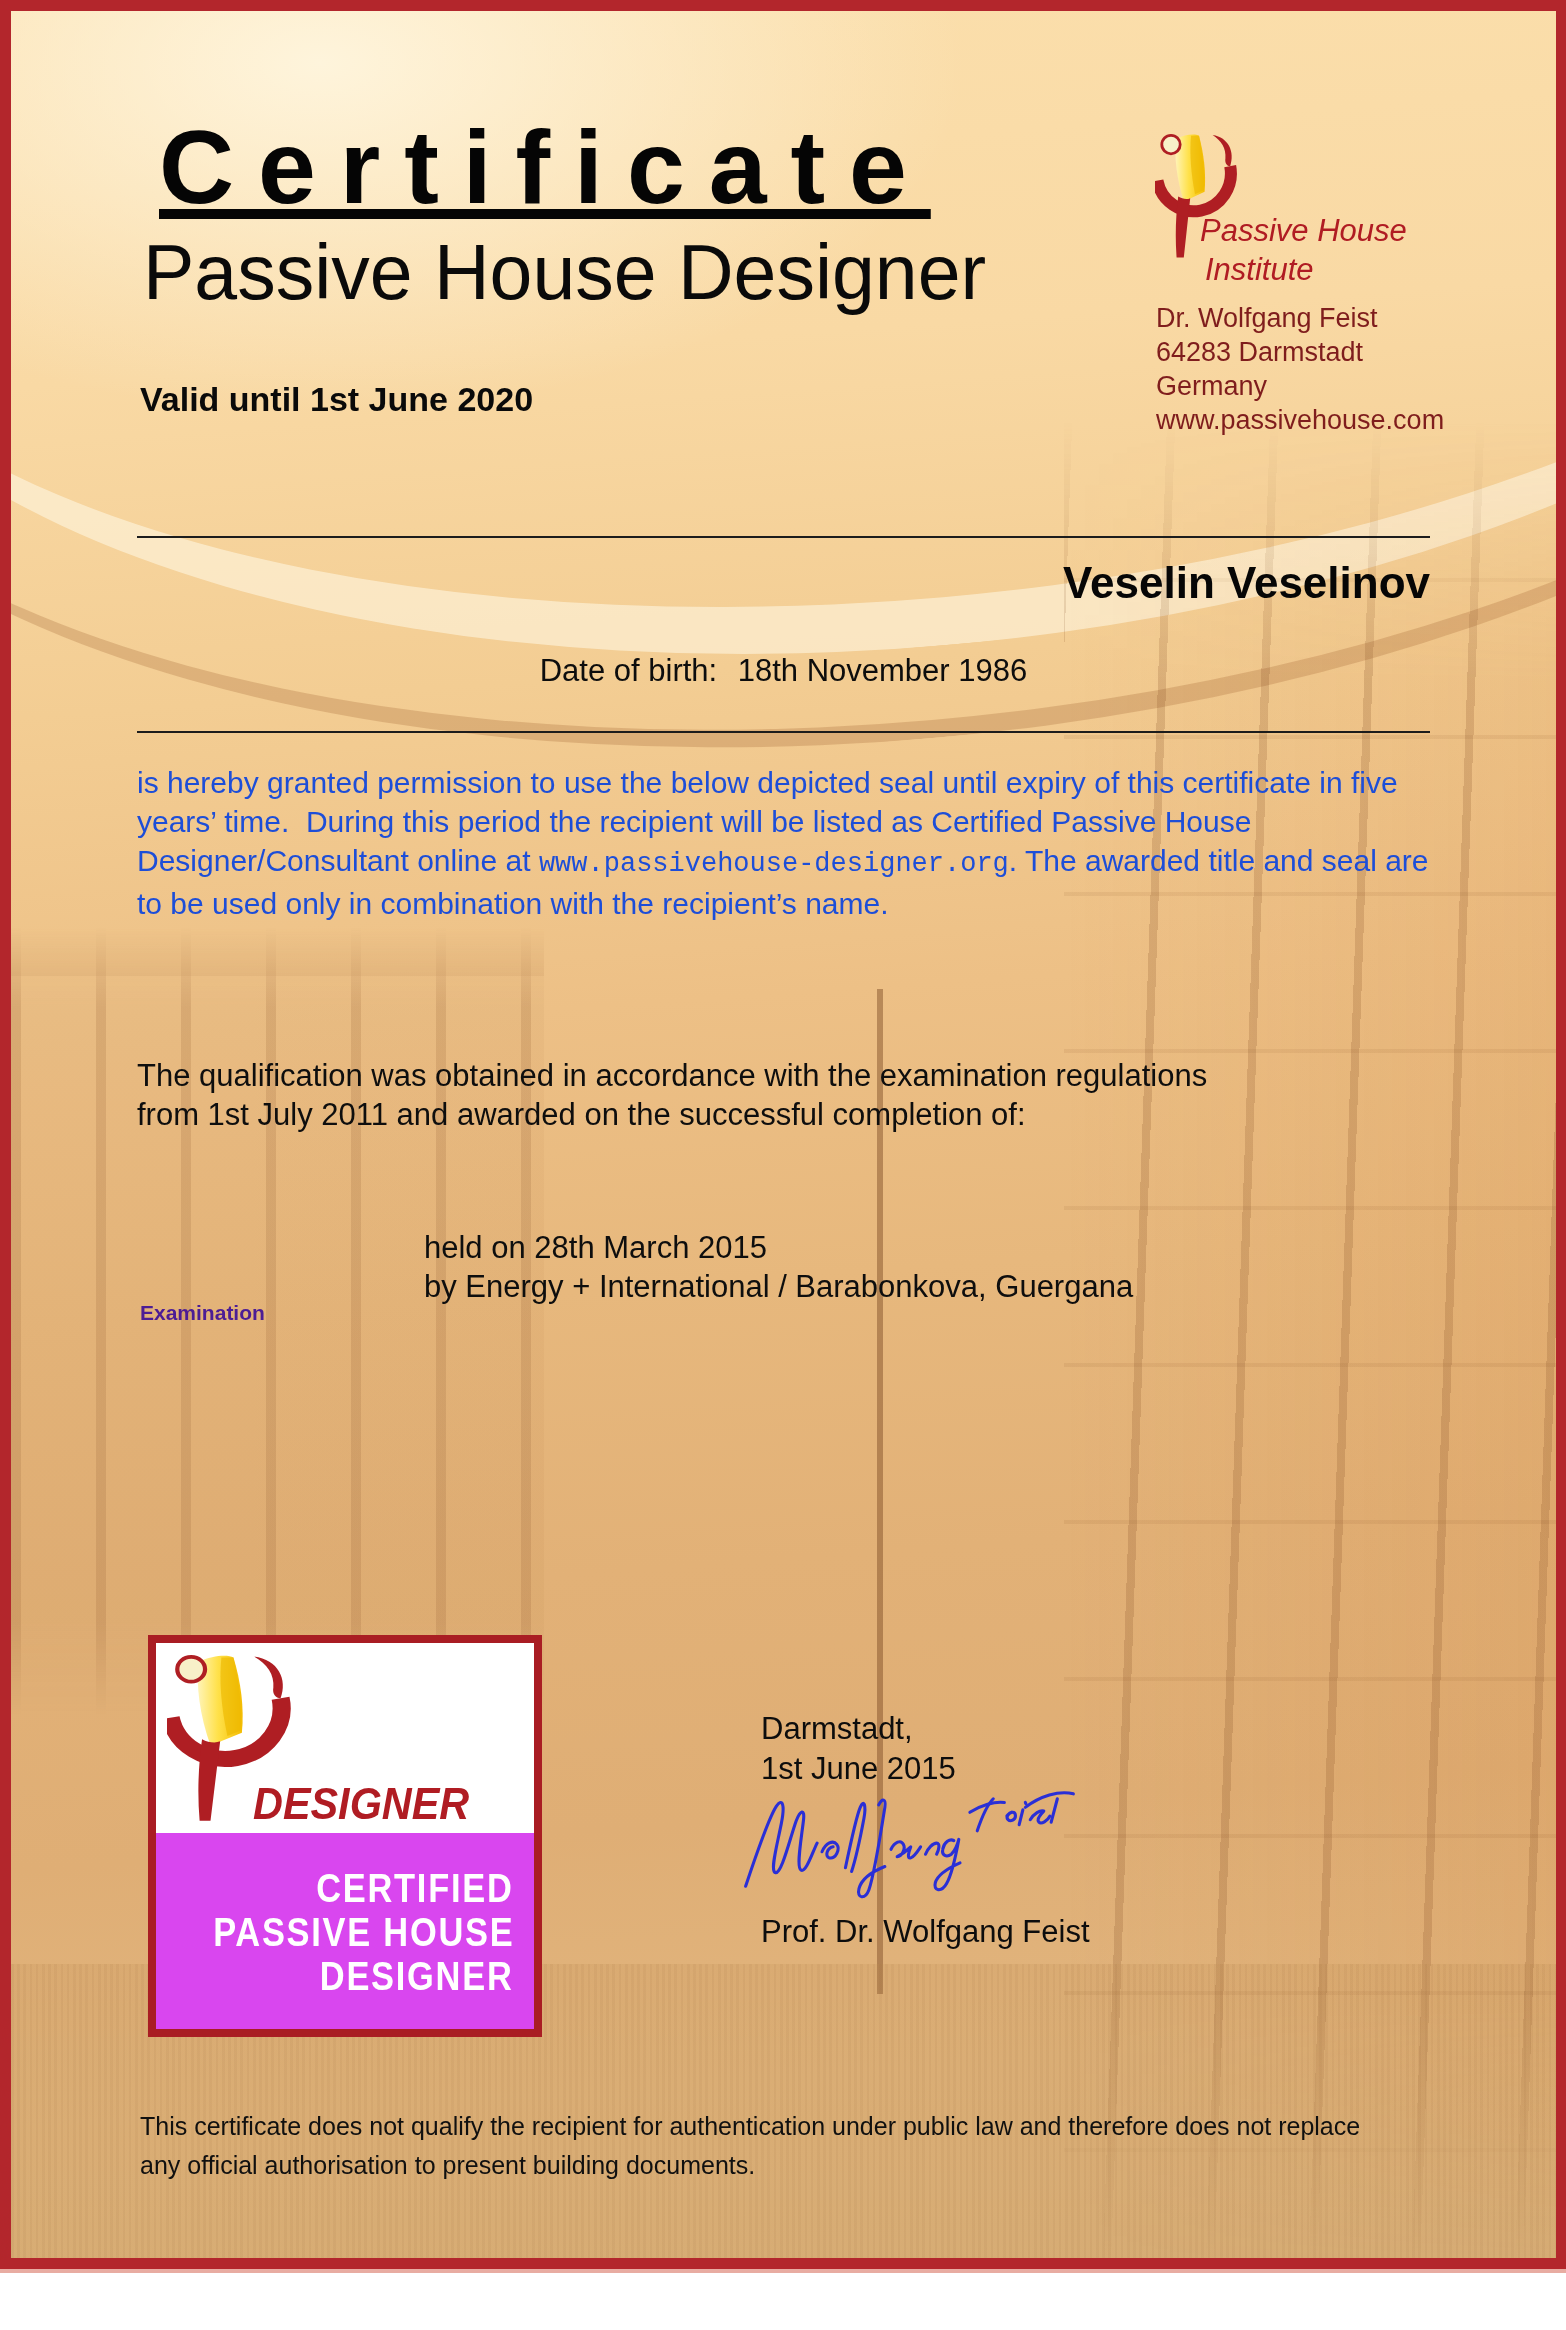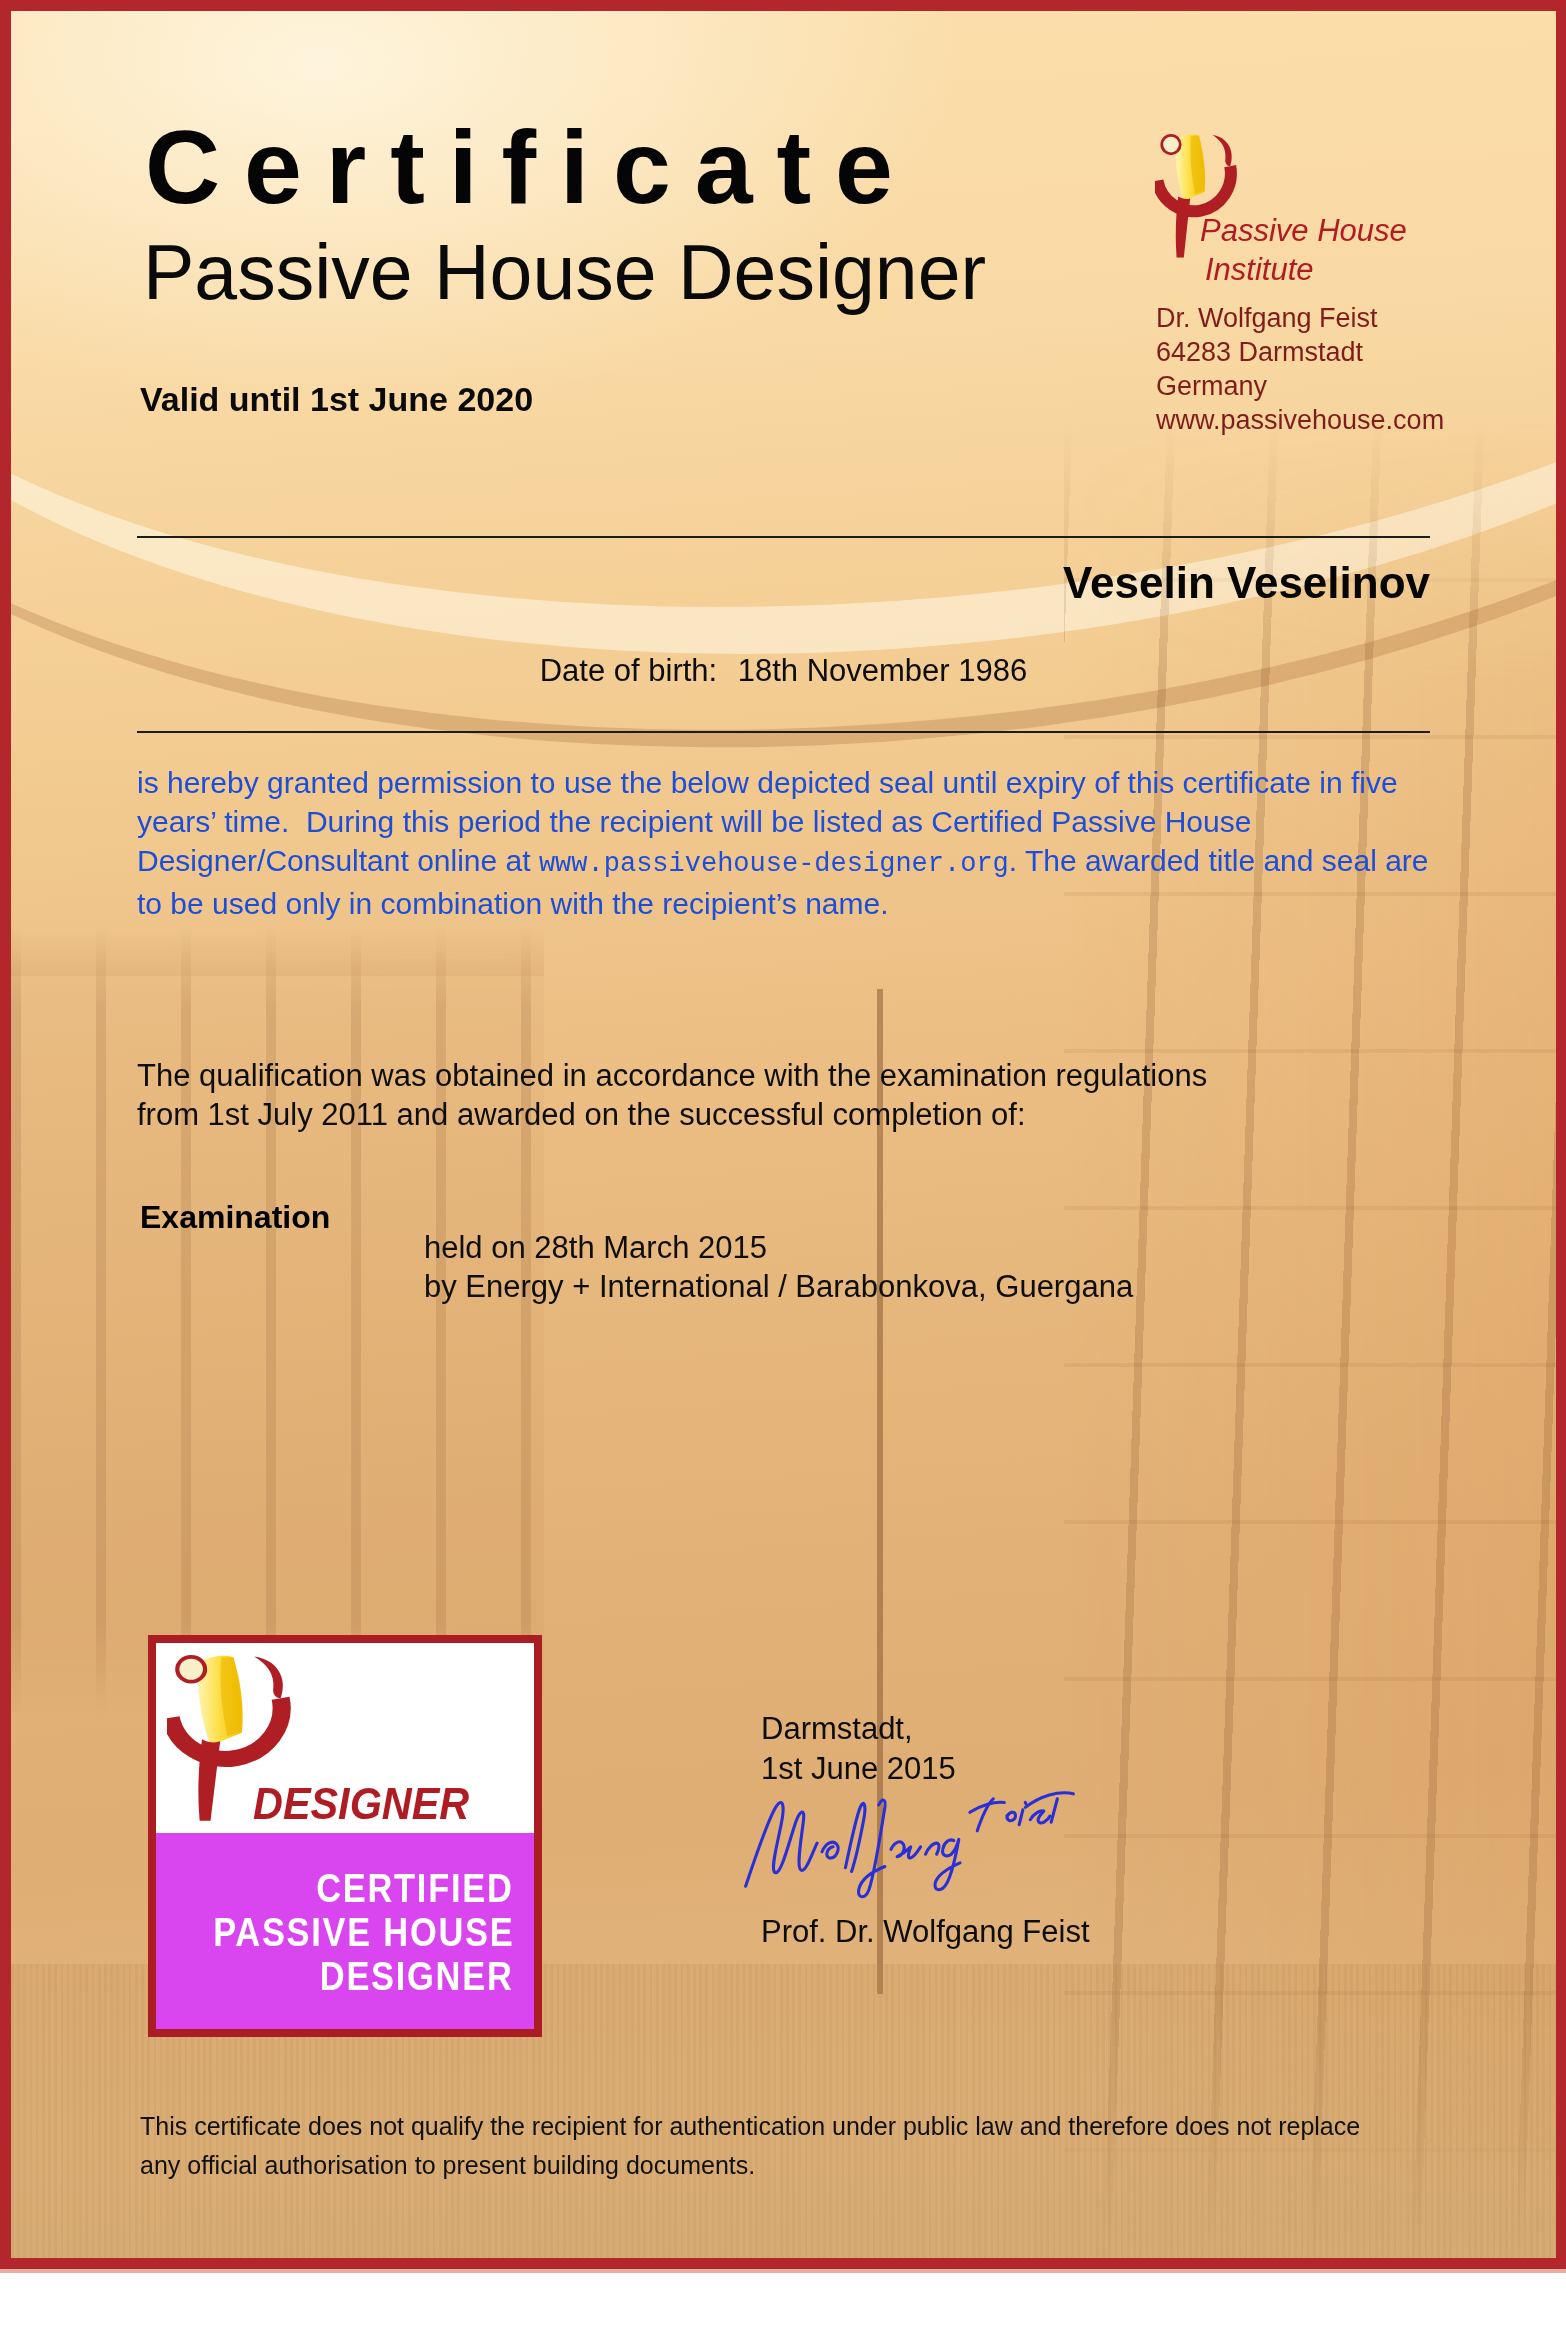--- a/index.html
+++ b/index.html
@@ -36,36 +36,36 @@
       linear-gradient(180deg, rgba(150,90,40,.18) 0 48px, rgba(150,90,40,.05) 48px 100%);
     -webkit-mask-image:linear-gradient(180deg, transparent 0, #000 10%, #000 88%, transparent 100%);
     mask-image:linear-gradient(180deg, transparent 0, #000 10%, #000 88%, transparent 100%);}
   .bg-pole{position:absolute;left:866px;top:978px;width:6.2px;height:1005px;background:rgba(112,62,26,.42);filter:blur(0.7px);}
   .bg-ground{position:absolute;left:0;bottom:0;width:100%;height:294px;
     background:
       repeating-linear-gradient(90deg, rgba(120,70,30,.06) 0 2.7px, rgba(0,0,0,0) 2.7px 6.2px),
       linear-gradient(180deg, rgba(190,140,80,.18), rgba(200,155,92,.32));}
   
   .abs{position:absolute;}
-  .title{left:134px;top:104px;font-size:104px;font-weight:bold;letter-spacing:.23em;line-height:1;color:#050505;white-space:nowrap;}
+  .title{left:148px;top:104px;font-size:104px;font-weight:bold;letter-spacing:.23em;line-height:1;color:#050505;white-space:nowrap;text-decoration:underline;}
   .subtitle{left:132px;top:223px;font-size:77px;font-weight:normal;line-height:1;color:#0a0a0a;white-space:nowrap;}
   .valid{left:129px;top:369px;font-size:34px;font-weight:bold;color:#0a0a0a;white-space:nowrap;}
   .phi-top{left:1144px;top:120px;width:96px;height:128px;}
   .inst-l1{left:1189px;top:202px;font-size:31px;font-style:italic;color:#b01c23;white-space:nowrap;}
   .inst-l2{left:1194px;top:241px;font-size:31px;font-style:italic;color:#b01c23;white-space:nowrap;}
   .address{left:1145px;top:290px;font-size:27px;line-height:34px;color:#7f1d1d;}
   .rule{left:126px;width:1293px;height:2.1px;background:#1c1c1c;}
   .rule-1{top:525px;} .rule-2{top:720px;}
   .name-row{left:126px;top:547px;width:1293px;text-align:right;font-size:44px;font-weight:bold;color:#060606;}
   .dob-row{left:126px;top:642px;width:1293px;text-align:center;font-size:31px;color:#0d0d0d;}
   .dob-row .lbl{margin-right:20.5px;}
   .grant{left:126px;top:752px;width:1310px;font-size:30px;line-height:39px;color:#1d4ed8;white-space:pre-wrap;}
   .grant .mono{font-family:"Liberation Mono","DejaVu Sans Mono",monospace;font-size:27px;}
   .qual{left:126px;top:1045px;font-size:31px;line-height:39px;color:#0e0e0e;white-space:nowrap;}
-  .exam-label{left:129px;top:1188px;font-size:32px;font-weight:bold;color:#000000;}
+  .exam-label{left:129px;top:1290px;font-size:21px;font-weight:bold;color:#4c1d95;}
   .exam-details{left:413px;top:1217px;font-size:31px;line-height:39px;color:#0e0e0e;white-space:nowrap;}
   
   .seal{left:137px;top:1624px;width:394px;height:402px;border:8.2px solid #a91d23;box-sizing:border-box;background:#ffffff;}
   .seal-top{position:absolute;left:0;top:0;width:100%;height:190px;background:#ffffff;}
   .seal-phi{position:absolute;left:11px;top:8.2px;width:145px;height:172px;}
   .seal-designer{position:absolute;left:97px;top:135px;font-size:45px;font-weight:bold;font-style:italic;color:#b01c23;
     transform:scaleX(.92);transform-origin:left center;white-space:nowrap;}
   .seal-bottom{position:absolute;left:0;top:190px;width:100%;height:196px;background:#d946ef;
     box-sizing:border-box;padding:33px 20.5px 0 0;text-align:right;}
   .seal-bottom .ln{font-size:41px;font-weight:bold;line-height:44px;letter-spacing:.05em;color:#ffffff;

